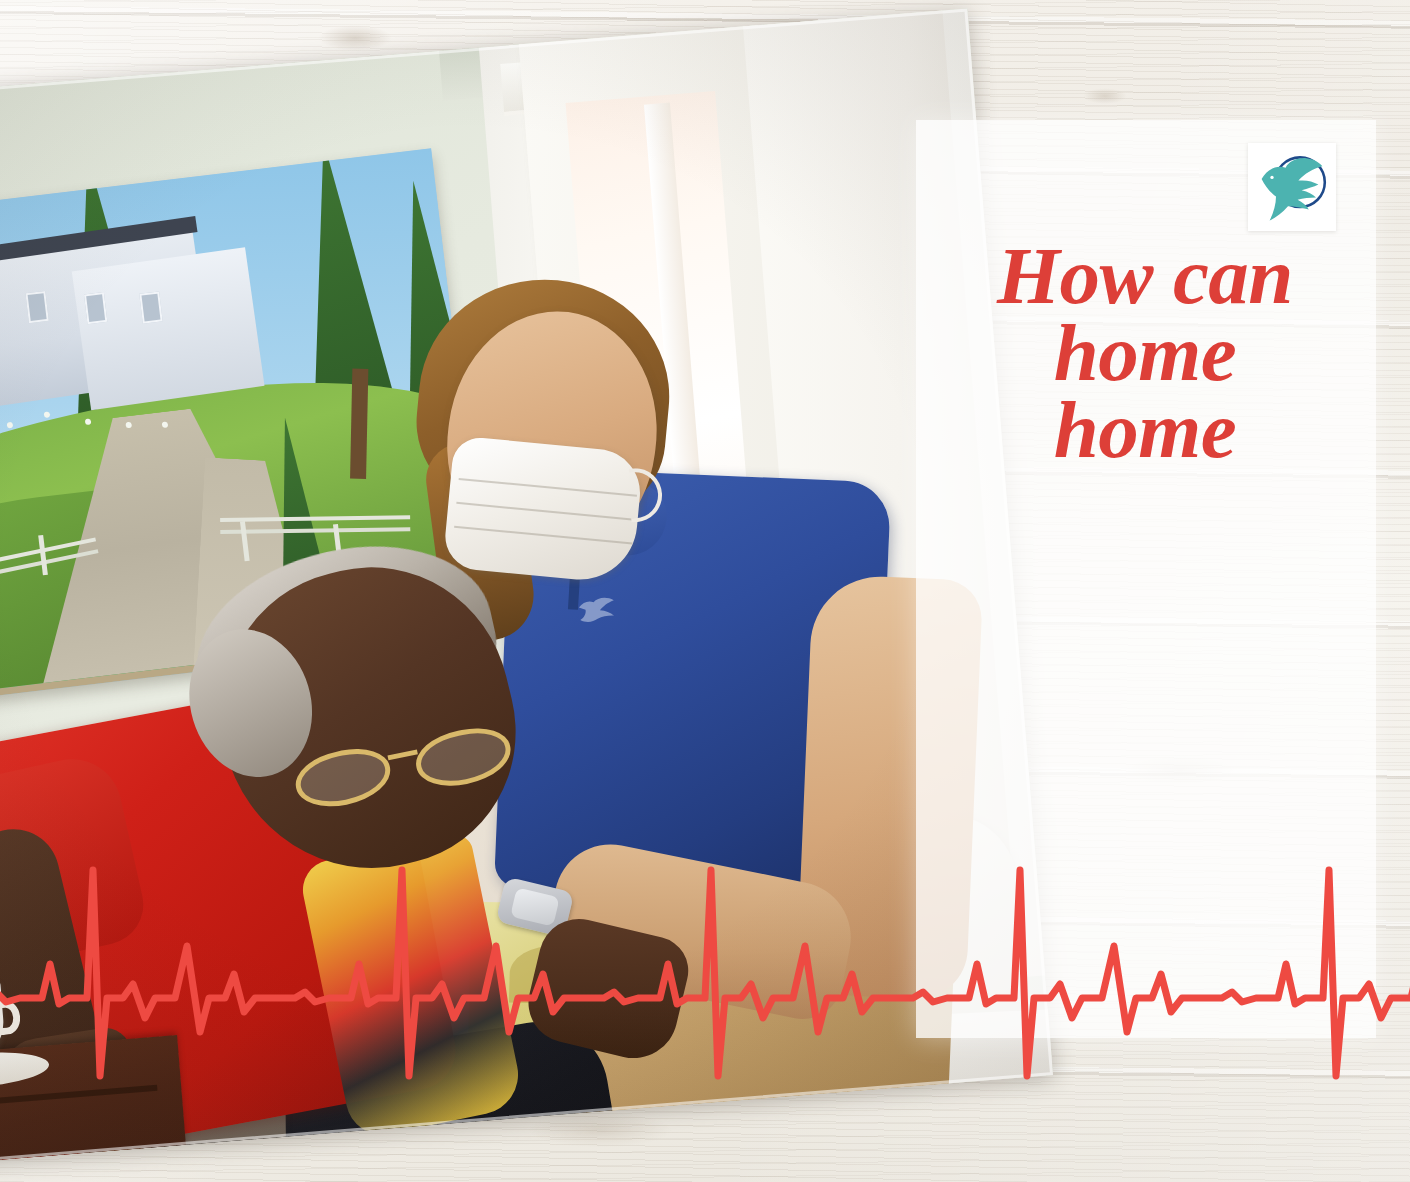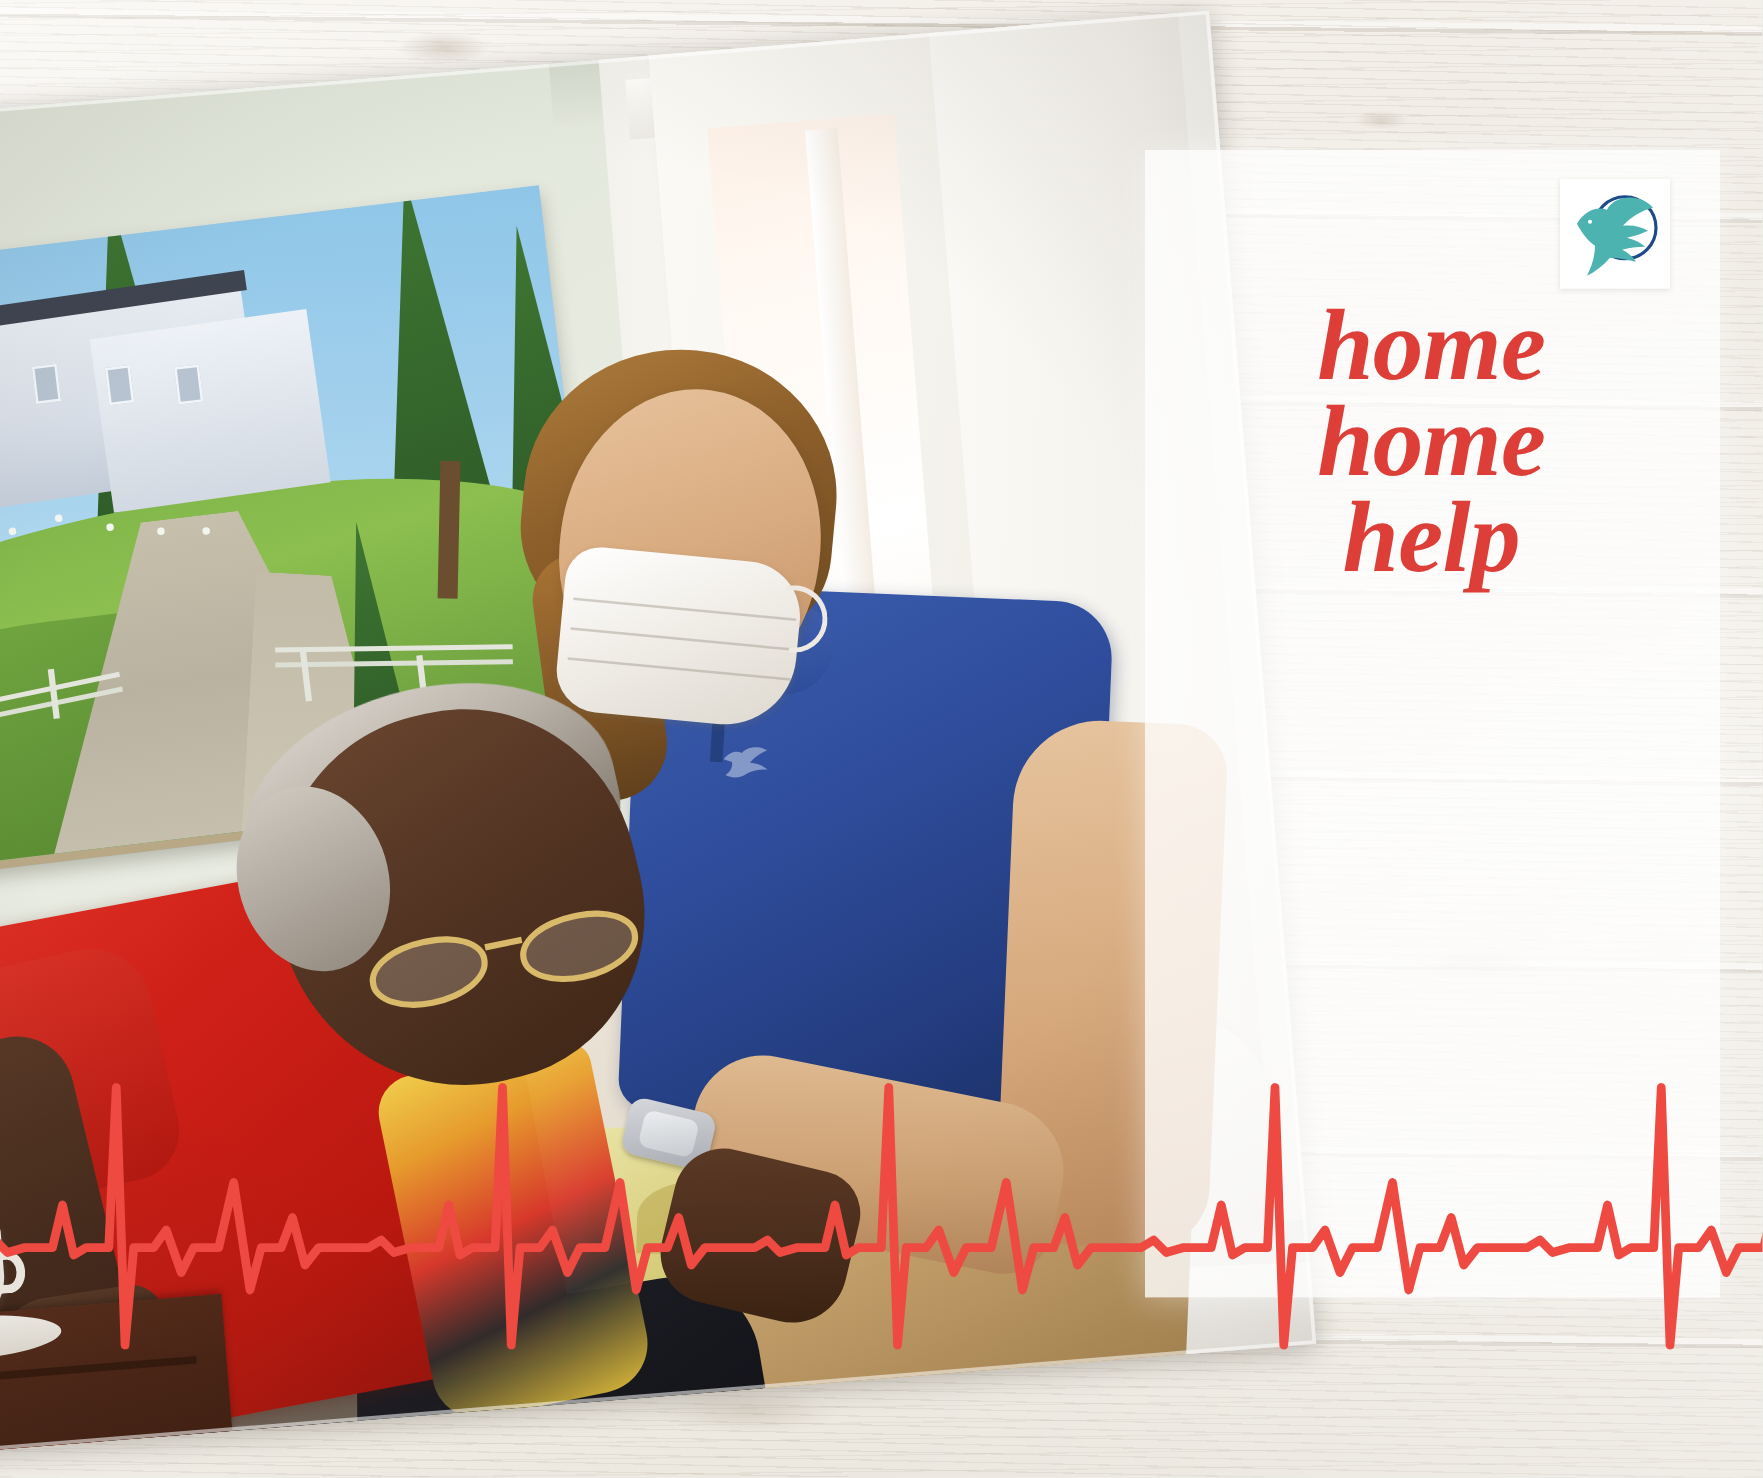--- a/index.html
+++ b/index.html
@@ -426,23 +426,23 @@
                C63 69 68 73 71 78
                C62 76 53 74 45 74
                C38 82 30 88 22 92
                C27 82 30 72 30 62
                C24 58 17 50 12 40 Z" fill="#4cb3b0"></path>
       <circle cx="25" cy="38" r="2.1" fill="#ffffff"></circle>
     </svg>
   </div>
 
   <h1 class="headline">
+    <span class="ln">How can</span>
     <span class="ln">home</span>
     <span class="ln">home</span>
-    <span class="ln">help</span>
   </h1>
 
   <div class="ecg">
     <svg viewBox="0 0 1410 230" preserveAspectRatio="none" aria-hidden="true">
       <polyline id="ecg-path" fill="none" stroke="#ee4a42" stroke-width="7" stroke-linejoin="round" stroke-linecap="round" points="-30,118 -14,118 -4,112 6,122 20,118 42,118 50,84 59,124 69,118 87,118 93,-10 100,196 107,118 123,118 133,104 145,138 155,118 175,118 187,66 200,152 209,118 225,118 234,94 244,132 255,118 279,118 295,118 305,112 315,122 329,118 351,118 359,84 368,124 378,118 396,118 402,-10 409,196 416,118 432,118 442,104 454,138 464,118 484,118 496,66 509,152 518,118 534,118 543,94 553,132 564,118 588,118 604,118 614,112 624,122 638,118 660,118 668,84 677,124 687,118 705,118 711,-10 718,196 725,118 741,118 751,104 763,138 773,118 793,118 805,66 818,152 827,118 843,118 852,94 862,132 873,118 897,118 913,118 923,112 933,122 947,118 969,118 977,84 986,124 996,118 1014,118 1020,-10 1027,196 1034,118 1050,118 1060,104 1072,138 1082,118 1102,118 1114,66 1127,152 1136,118 1152,118 1161,94 1171,132 1182,118 1206,118 1222,118 1232,112 1242,122 1256,118 1278,118 1286,84 1295,124 1305,118 1323,118 1329,-10 1336,196 1343,118 1359,118 1369,104 1381,138 1391,118 1411,118 1423,66 1436,152 1445,118 1461,118 1470,94 1480,132 1491,118 1515,118 1531,118 1541,112 1551,122 1565,118 1587,118 1595,84 1604,124 1614,118 1632,118 1638,-10 1645,196 1652,118 1668,118 1678,104 1690,138 1700,118 1720,118 1732,66 1745,152 1754,118 1770,118 1779,94 1789,132 1800,118 1824,118 1840,118 1850,112 1860,122 1874,118 1896,118 1904,84 1913,124 1923,118 1941,118 1947,-10 1954,196 1961,118 1977,118 1987,104 1999,138 2009,118 2029,118 2041,66 2054,152 2063,118 2079,118 2088,94 2098,132 2109,118 2133,118 2193,118"></polyline>
     </svg>
   </div>
 
 </div>
 

